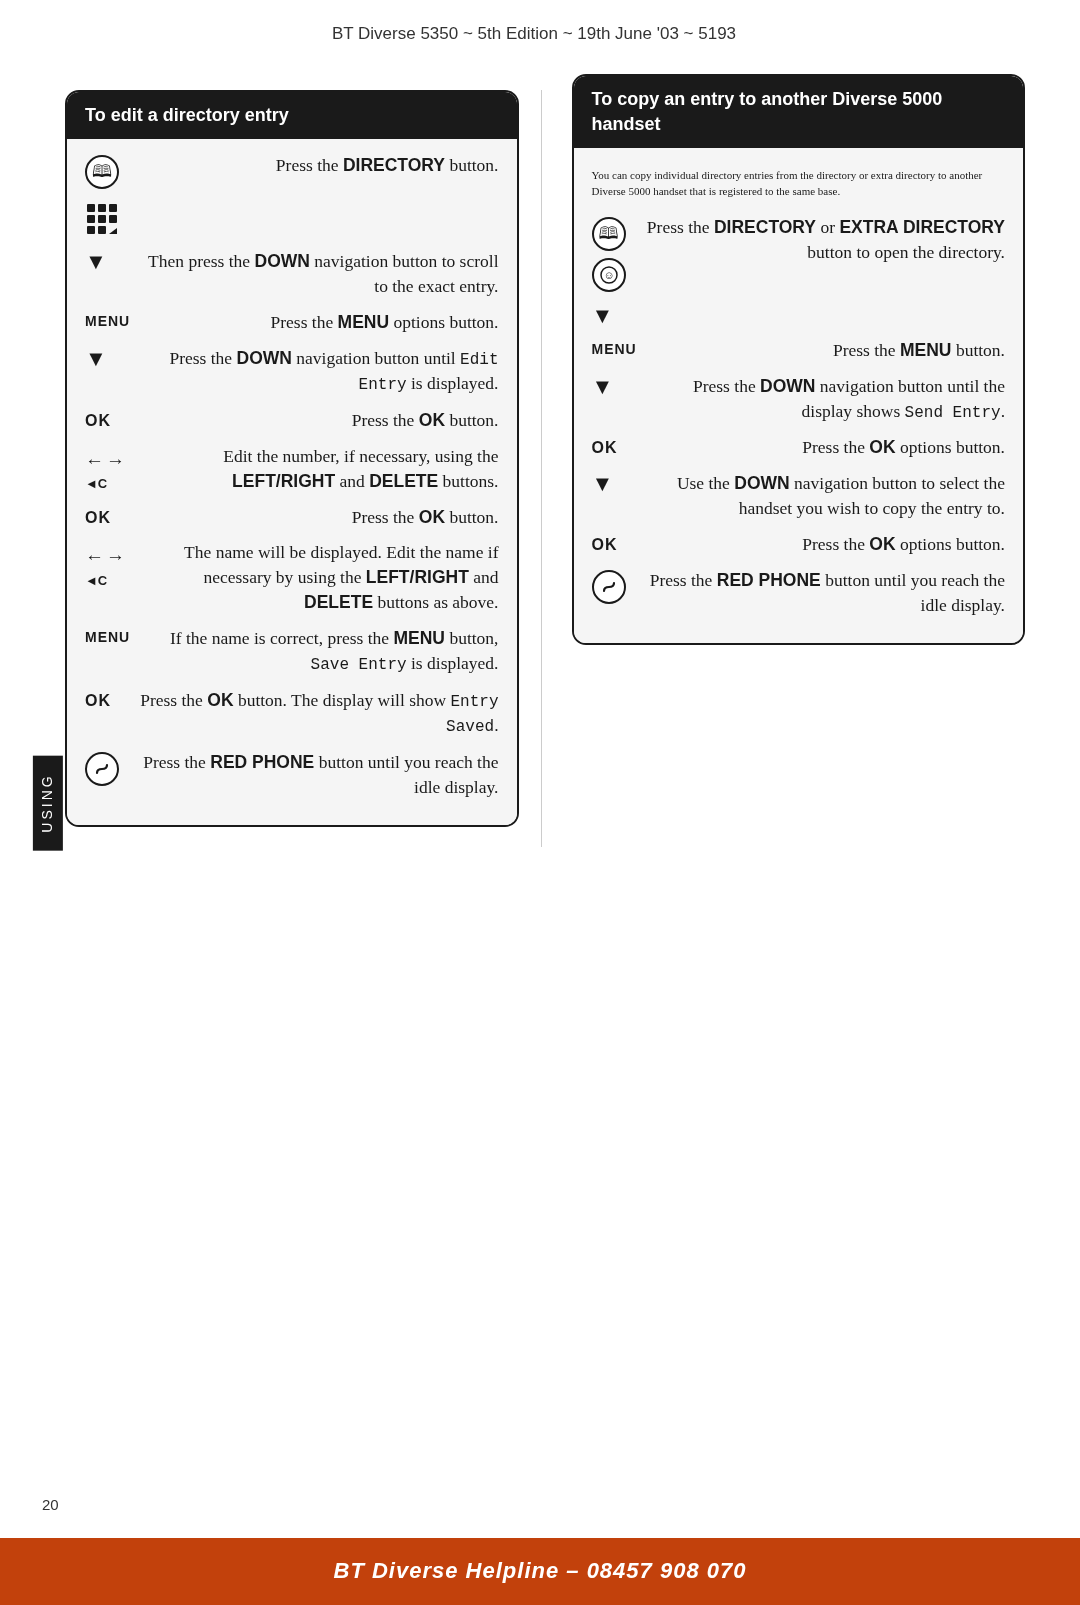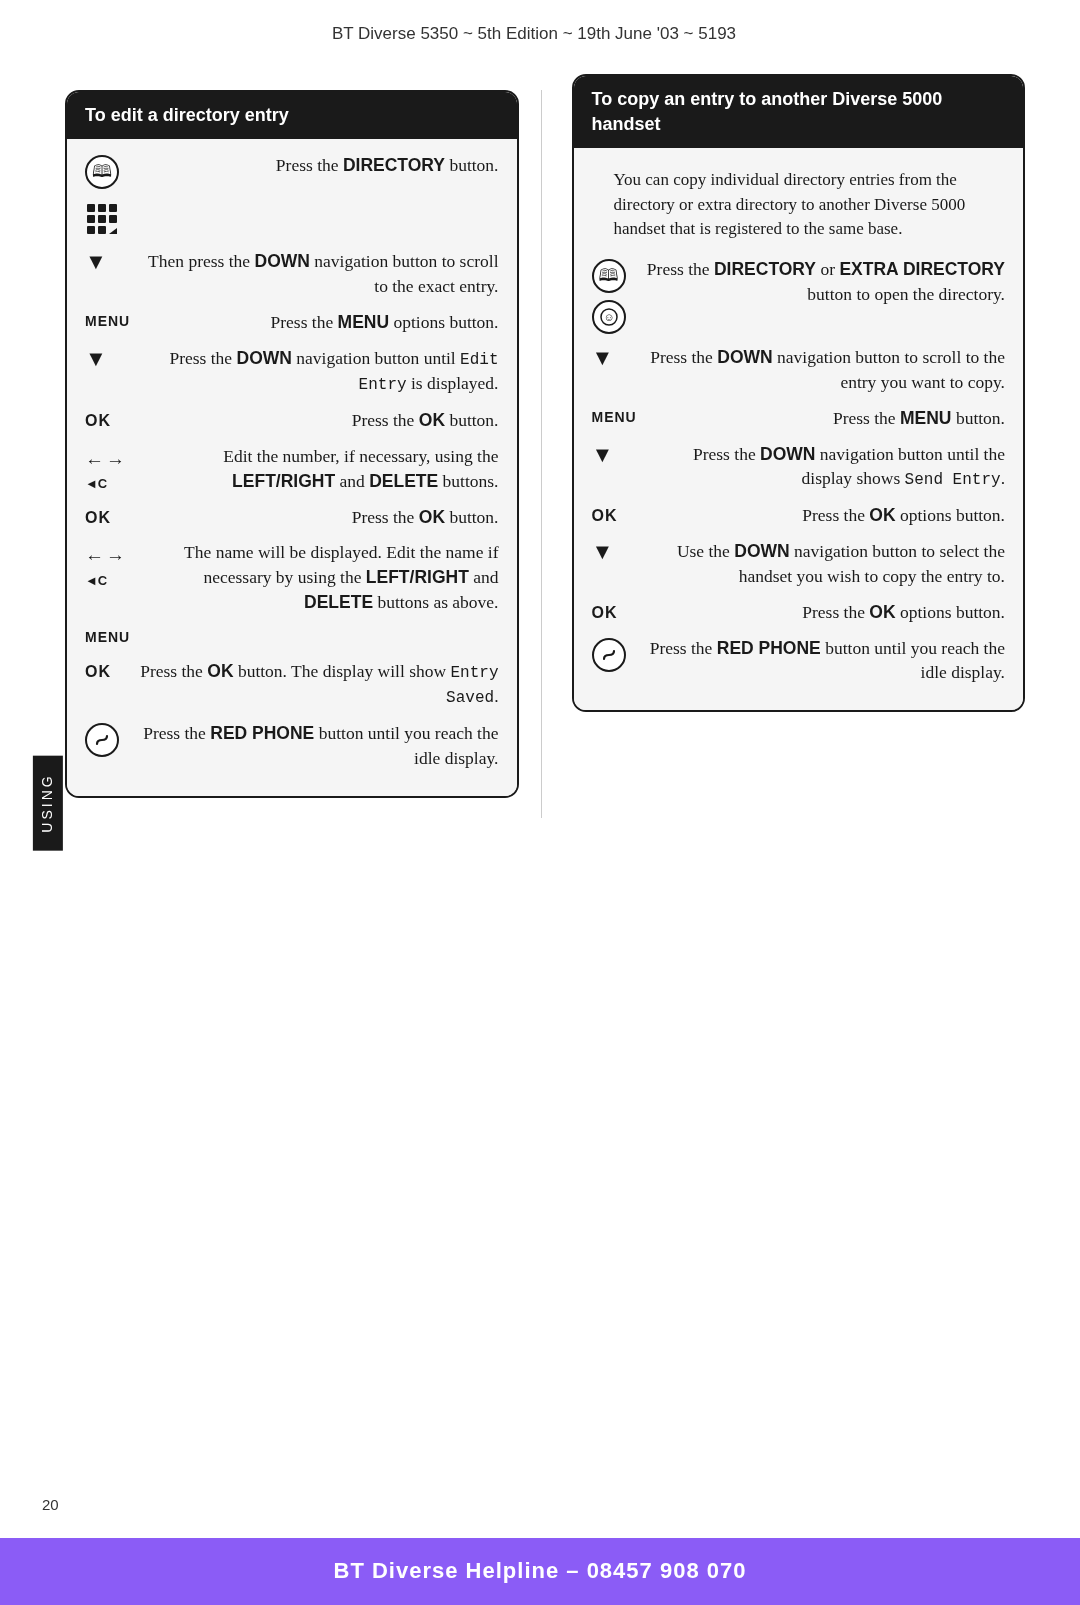--- a/index.html
+++ b/index.html
@@ -166,33 +166,33 @@
       border: 2.5px solid #1a1a1a;
       border-radius: 50%;
       display: flex;
       align-items: center;
       justify-content: center;
       font-size: 15px;
       background: #fff;
     }
 
     .intro-text {
-      font-size: 17px;
+      font-size: 11px;
       line-height: 1.45;
       margin-bottom: 15px;
       margin-top: 6px;
-      margin-left: 22px;
     }
 
     .footer-bar {
-      background: #8b5cf6;
+      background: #c2410c;
       color: #fff;
       text-align: center;
       padding: 18px 0;
       font-family: Arial, sans-serif;
+      font-style: italic;
       font-weight: bold;
       font-size: 22px;
       letter-spacing: 1px;
       position: absolute;
       bottom: 0;
       left: 0;
       right: 0;
     }
 
     .step-icon-stack {
@@ -313,20 +313,21 @@
             </div>
             <span class="icon-delete-label">◄C</span>
           </div>
           <div class="step-text">The name will be displayed. Edit the name if necessary by using the <b>LEFT/RIGHT</b> and <b>DELETE</b> buttons as above.</div>
         </div>
 
         <div class="step-row">
           <div class="step-icon">
             <span class="icon-label-menu">MENU</span>
           </div>
+          <div class="step-text">If the name is correct, press the <b>MENU</b> button, <code>Save Entry</code> is displayed.</div>
         </div>
 
         <div class="step-row">
           <div class="step-icon">
             <span class="icon-label-ok">OK</span>
           </div>
           <div class="step-text">Press the <b>OK</b> button. The display will show <code>Entry Saved</code>.</div>
         </div>
 
         <div class="step-row">
@@ -367,21 +368,20 @@
               </div>
             </div>
           </div>
           <div class="step-text">Press the <b>DIRECTORY</b> or <b>EXTRA DIRECTORY</b> button to open the directory.</div>
         </div>
 
         <div class="step-row">
           <div class="step-icon">
             <span class="icon-down-arrow">▼</span>
           </div>
-          <div class="step-text">Press the <b>DOWN</b> navigation button to scroll to the entry you want to copy.</div>
         </div>
 
         <div class="step-row">
           <div class="step-icon">
             <span class="icon-label-menu">MENU</span>
           </div>
           <div class="step-text">Press the <b>MENU</b> button.</div>
         </div>
 
         <div class="step-row">

